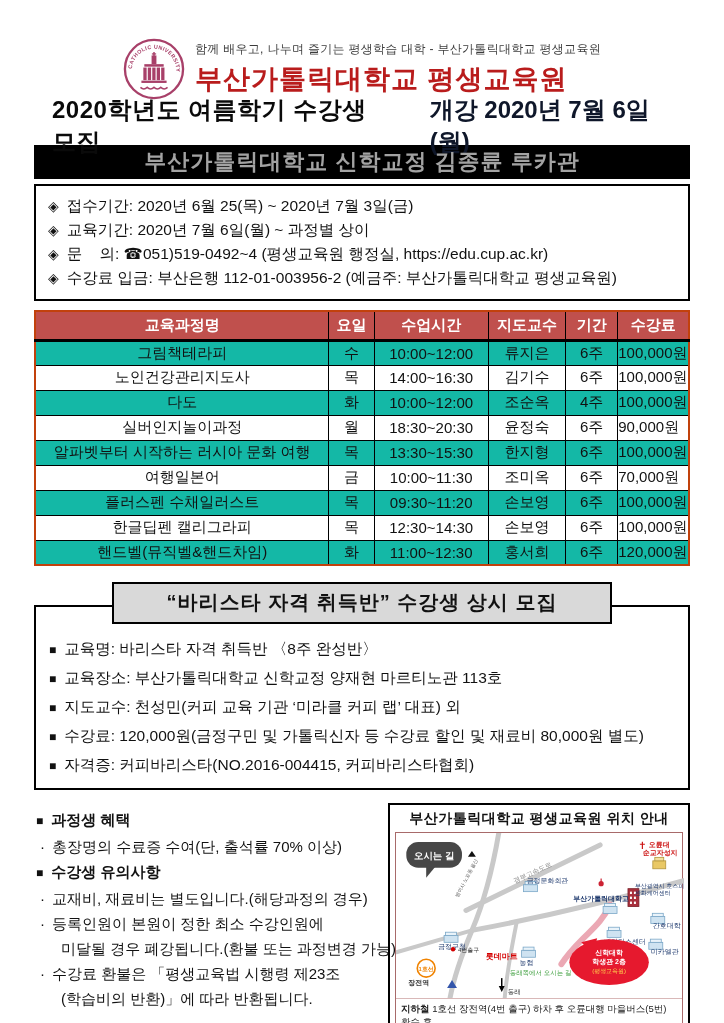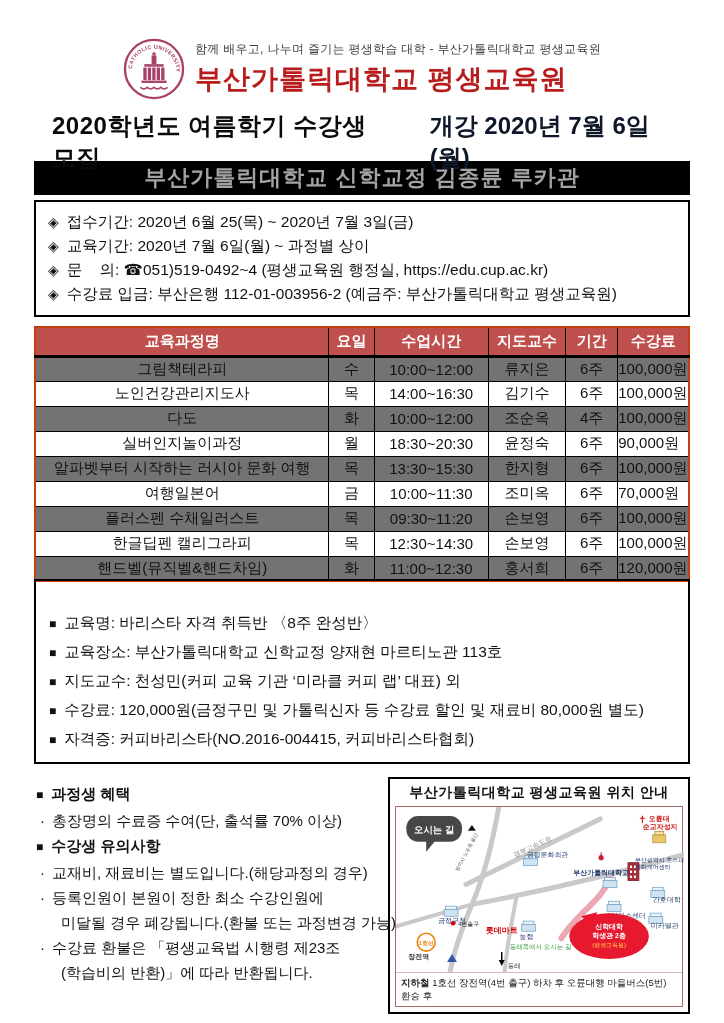--- a/index.html
+++ b/index.html
@@ -12,39 +12,39 @@
   .page { width:724px; height:1023px; padding:36px 34px 0 34px; }
 
   
   .header { display:flex; justify-content:center; align-items:center; gap:10px; height:66px; }
   .seal { width:62px; height:62px; flex:0 0 62px; }
   .header-text { display:flex; flex-direction:column; }
   .tagline { font-size:12px; color:#3c3c3c; letter-spacing:0.3px; margin-bottom:3px; }
   .brand { font-size:27px; font-weight:800; color:#b91c1c; letter-spacing:1px; }
 
   
-  .title-row { display:flex; justify-content:center; align-items:center; margin-top:24px; padding:0 18px 0 18px; height:32px;gap:32px; }
+  .title-row { display:flex; justify-content:center; align-items:center; margin-top:8px; padding:0 18px 0 18px; height:32px;gap:32px; }
   .title-main { font-size:24px; font-weight:900; color:#0a0a0a; letter-spacing:0.5px; }
   .title-open { font-size:24px; font-weight:800; color:#0f172a; }
 
   
   .banner { margin-top:3px; background:#000; color:#a3a3a3; height:34px; line-height:34px;
     text-align:center; font-size:22px; font-weight:800; letter-spacing:1px; }
 
   
   .info-box { margin-top:5px; border:2px solid #000; padding:8px 12px 9px 12px; }
   .info-line { font-size:15.5px; line-height:24px; white-space:pre; display:flex; align-items:center; }
   .info-line .diamond { margin-right:8px; font-size:14px; }
 
   
   table.courses { width:100%; margin-top:9px; border-collapse:collapse; table-layout:fixed; border:2px solid #c2410c; }
   table.courses th, table.courses td { border:1px solid #000; font-size:15px; text-align:center; overflow:hidden; white-space:nowrap; }
   table.courses th { background:#c0504d; color:#fff; height:29px; font-weight:700; border-bottom:3px solid #000; }
   table.courses td { height:25px; }
-  table.courses tr.pink td { background:#737373; }
+  table.courses tr.pink td { background:#14b8a6; }
   table.courses td.money { text-align:left; padding-right:6px; }
 
   
   .barista { margin-top:16px; position:relative; }
   .barista-title { position:relative; z-index:2; width:500px; margin:0 auto; background:#d9d9d9;
     border:2px solid #000; text-align:center; font-size:20px; font-weight:800; padding:5px 0 6px 0; letter-spacing:1px; }
   .barista-box { border:2px solid #000; margin-top:-19px; padding:28px 13px 8px 13px; }
   .b-item { font-size:15.5px; line-height:27px; display:flex; align-items:baseline; }
   .b-item .sq { font-size:12px; margin-right:8px; }
 
@@ -201,20 +201,21 @@
           <td>화</td>
           <td>11:00~12:30</td>
           <td>홍서희</td>
           <td>6주</td>
           <td class="money">120,000원</td>
         </tr>
     </tbody>
   </table>
 
   <div class="barista">
+    <div class="barista-title">“바리스타 자격 취득반” 수강생 상시 모집</div>
     <div class="barista-box">
       <div class="b-item">
           <span class="sq">■</span>
           <span>교육명: 바리스타 자격 취득반 〈8주 완성반〉</span>
         </div>
       <div class="b-item">
           <span class="sq">■</span>
           <span>교육장소: 부산가톨릭대학교 신학교정 양재현 마르티노관 113호</span>
         </div>
       <div class="b-item">

